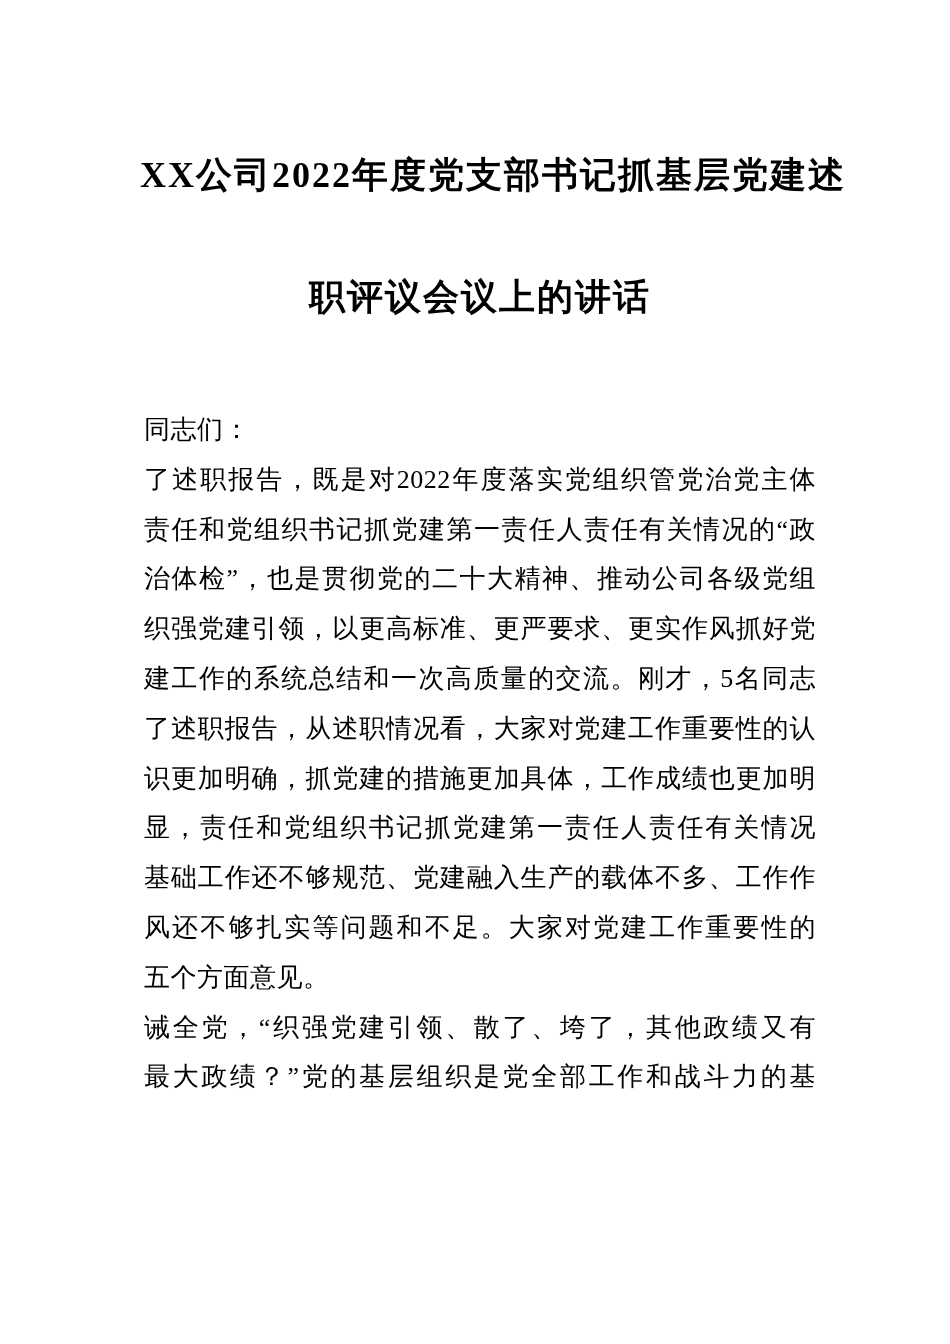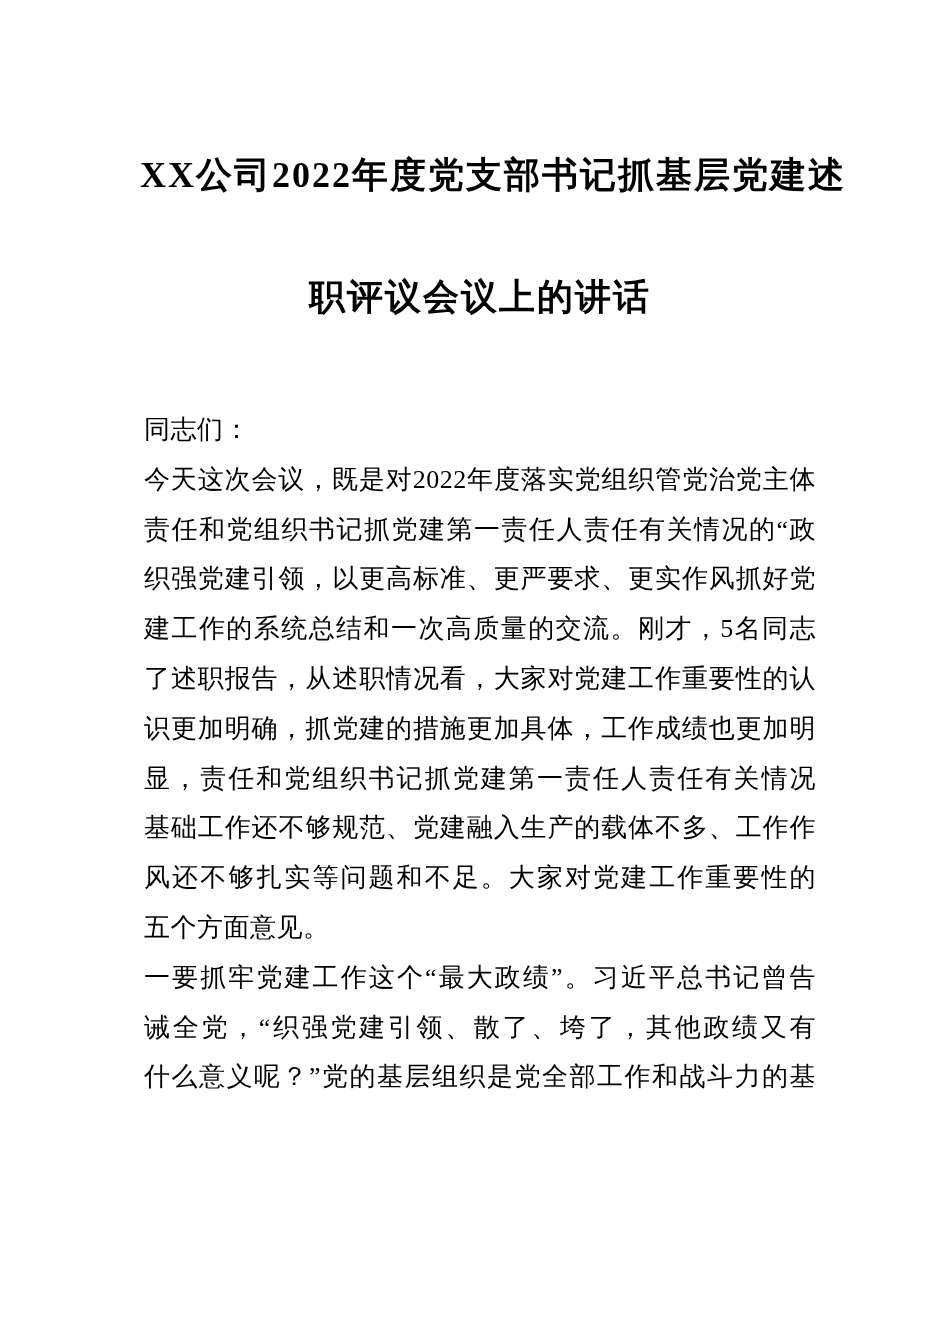--- a/index.html
+++ b/index.html
@@ -55,28 +55,28 @@
 <div class="page">
 
   <div class="title-block">
     <div>XX公司2022年度党支部书记抓基层党建述</div>
     <div>职评议会议上的讲话</div>
   </div>
 
   <div class="body-block">
 
   <div class="body-line short">同志们：</div>
-      <div class="body-line">今天这次会议，既是对2022年度落实党组织管党治党主体</div>
+      <div class="body-line">了述职报告，既是对2022年度落实党组织管党治党主体</div>
       <div class="body-line">责任和党组织书记抓党建第一责任人责任有关情况的“政</div>
+      <div class="body-line">治体检”，也是贯彻党的二十大精神、推动公司各级党组</div>
       <div class="body-line">织强党建引领，以更高标准、更严要求、更实作风抓好党</div>
       <div class="body-line">建工作的系统总结和一次高质量的交流。刚才，5名同志作</div>
       <div class="body-line">了述职报告，从述职情况看，大家对党建工作重要性的认</div>
       <div class="body-line">识更加明确，抓党建的措施更加具体，工作成绩也更加明</div>
       <div class="body-line">显，责任和党组织书记抓党建第一责任人责任有关情况的、</div>
       <div class="body-line">基础工作还不够规范、党建融入生产的载体不多、工作作</div>
       <div class="body-line">风还不够扎实等问题和不足。大家对党建工作重要性的认、</div>
       <div class="body-line short">五个方面意见。</div>
-      <div class="body-line">一要抓牢党建工作这个“最大政绩”。习近平总书记曾告</div>
       <div class="body-line">诫全党，“织强党建引领、散了、垮了，其他政绩又有</div>
-      <div class="body-line">什么意义呢？”党的基层组织是党全部工作和战斗力的基</div>
+      <div class="body-line">最大政绩？”党的基层组织是党全部工作和战斗力的基</div>
     </div>
 
 </div>
 
 </body></html>

